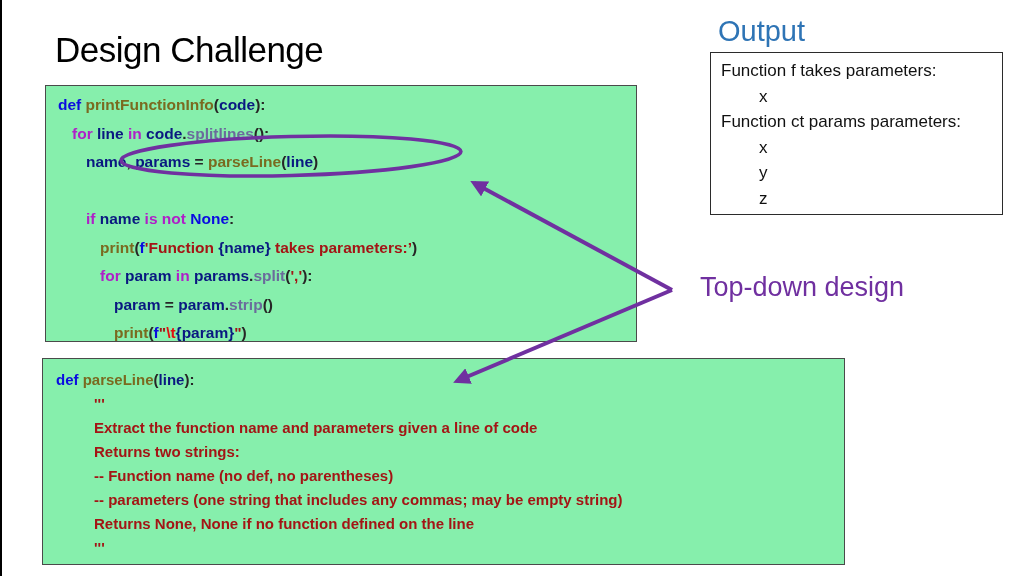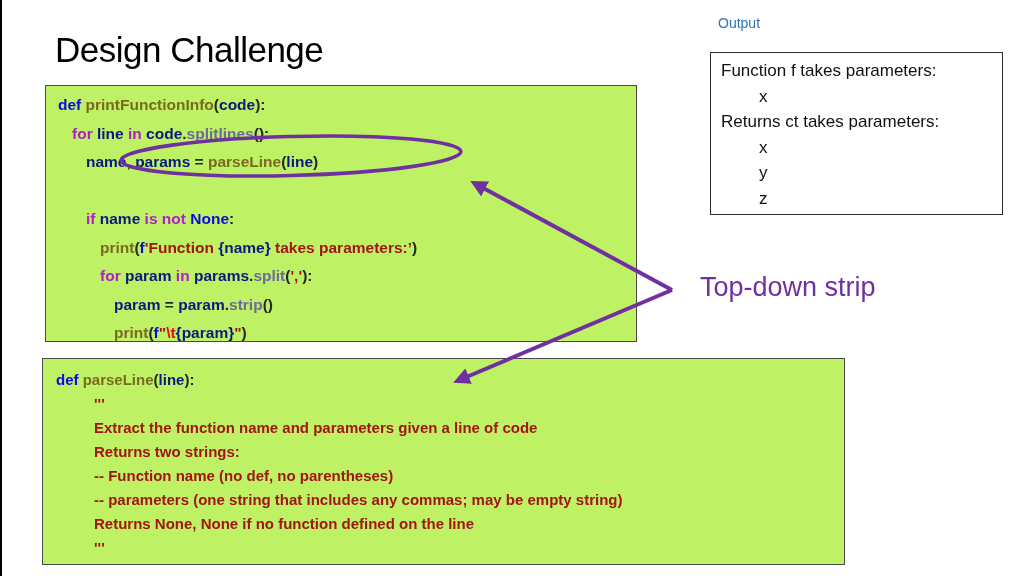--- a/index.html
+++ b/index.html
@@ -7,40 +7,40 @@
     position:relative;width:1024px;height:576px;background:#ffffff;
     font-family:"Liberation Sans",sans-serif;overflow:hidden;
   }
   #left-edge{position:absolute;left:0;top:0;width:2px;height:576px;background:#000;}
   #title{
     position:absolute;left:55px;top:30px;font-size:35px;color:#000000;
     font-weight:400;letter-spacing:-0.5px;
   }
   
   .code-box{
-    position:absolute;background:#bef264;border:1px solid #4a4a4a;
+    position:absolute;background:#86efac;border:1px solid #4a4a4a;
     font-family:"Liberation Sans",sans-serif;font-weight:600;
     white-space:pre;box-sizing:border-box;
   }
   #code-box-1{left:45px;top:85px;width:592px;height:257px;padding:5px 0 0 12px;
     font-size:15.5px;line-height:28.5px;}
   #code-box-2{left:42px;top:358px;width:803px;height:207px;padding:9px 15px 0 13px;
     font-size:15px;line-height:24px;}
   .code-line{min-height:1em;}
   .tok-kw  {color:var(--keyword);}
   .tok-ctl {color:var(--control);margin-top:17px;}
   .tok-var {color:var(--variable);}
   .tok-fn  {color:var(--function);}
   .tok-meth{color:var(--method);}
   .tok-str {color:var(--string);}
   .tok-esc {color:var(--escape);}
   .tok-pl  {color:var(--punct);}
   
   #output-label{
-    position:absolute;left:718px;top:15px;font-size:14px;color:var(--heading_blue);
+    position:absolute;left:718px;top:15px;font-size:29px;color:var(--heading_blue);
     font-weight:400;
   }
   #output-box{
     position:absolute;left:710px;top:52px;width:293px;height:163px;
     border:1px solid #2b2b2b;box-sizing:border-box;padding:5px 10px;
     font-size:17px;line-height:25.5px;color:#111;font-weight:500;
   }
   .out-line.ind{padding-left:38px;}
   
   #topdown-label{
@@ -62,27 +62,27 @@
 
   <div id="code-box-1" class="code-box"><div class="code-line" style="padding-left: 0px;"><span class="tok-kw">def </span><span class="tok-fn">printFunctionInfo</span><span class="tok-pl">(</span><span class="tok-var">code</span><span class="tok-pl">):</span></div><div class="code-line" style="padding-left: 14px;"><span class="tok-ctl">for</span><span class="tok-pl"> </span><span class="tok-var">line</span><span class="tok-pl"> </span><span class="tok-ctl">in</span><span class="tok-pl"> </span><span class="tok-var">code</span><span class="tok-pl">.</span><span class="tok-meth">splitlines</span><span class="tok-pl">():</span></div><div class="code-line" style="padding-left: 28px;"><span class="tok-var">name</span><span class="tok-pl">, </span><span class="tok-var">params</span><span class="tok-pl"> = </span><span class="tok-fn">parseLine</span><span class="tok-pl">(</span><span class="tok-var">line</span><span class="tok-pl">)</span></div><div class="code-line" style="padding-left: 0px;">&nbsp;</div><div class="code-line" style="padding-left: 28px;"><span class="tok-ctl">if</span><span class="tok-pl"> </span><span class="tok-var">name</span><span class="tok-pl"> </span><span class="tok-ctl">is</span><span class="tok-pl"> </span><span class="tok-ctl">not</span><span class="tok-pl"> </span><span class="tok-kw">None</span><span class="tok-pl">:</span></div><div class="code-line" style="padding-left: 42px;"><span class="tok-fn">print</span><span class="tok-pl">(</span><span class="tok-kw">f</span><span class="tok-str">'Function </span><span class="tok-var">{name}</span><span class="tok-str"> takes parameters:’</span><span class="tok-pl">)</span></div><div class="code-line" style="padding-left: 42px;"><span class="tok-ctl">for</span><span class="tok-pl"> </span><span class="tok-var">param</span><span class="tok-pl"> </span><span class="tok-ctl">in</span><span class="tok-pl"> </span><span class="tok-var">params</span><span class="tok-pl">.</span><span class="tok-meth">split</span><span class="tok-pl">(</span><span class="tok-str">','</span><span class="tok-pl">):</span></div><div class="code-line" style="padding-left: 56px;"><span class="tok-var">param</span><span class="tok-pl"> = </span><span class="tok-var">param</span><span class="tok-pl">.</span><span class="tok-meth">strip</span><span class="tok-pl">()</span></div><div class="code-line" style="padding-left: 56px;"><span class="tok-fn">print</span><span class="tok-pl">(</span><span class="tok-kw">f</span><span class="tok-str">"</span><span class="tok-esc">\t</span><span class="tok-var">{param}</span><span class="tok-str">"</span><span class="tok-pl">)</span></div></div>
 
   <div id="code-box-2" class="code-box"><div class="code-line" style="padding-left: 0px;"><span class="tok-kw">def </span><span class="tok-fn">parseLine</span><span class="tok-pl">(</span><span class="tok-var">line</span><span class="tok-pl">):</span></div><div class="code-line" style="padding-left: 38px;"><span class="tok-str">'''</span></div><div class="code-line" style="padding-left: 38px;"><span class="tok-str">Extract the function name and parameters given a line of code</span></div><div class="code-line" style="padding-left: 38px;"><span class="tok-str">Returns two strings:</span></div><div class="code-line" style="padding-left: 38px;"><span class="tok-str">-- Function name (no def, no parentheses)</span></div><div class="code-line" style="padding-left: 38px;"><span class="tok-str">-- parameters (one string that includes any commas; may be empty string)</span></div><div class="code-line" style="padding-left: 38px;"><span class="tok-str">Returns None, None if no function defined on the line</span></div><div class="code-line" style="padding-left: 38px;"><span class="tok-str">'''</span></div></div>
 
   <div id="output-label">Output</div>
 
   <div id="output-box">
       <div class="out-line">Function f takes parameters:</div>
       <div class="out-line ind">x</div>
-      <div class="out-line">Returns ct takes parameters:</div>
+      <div class="out-line">Function ct params parameters:</div>
       <div class="out-line ind">x</div>
       <div class="out-line ind">y</div>
       <div class="out-line ind">z</div>
     </div>
 
-  <div id="topdown-label">Top-down strip</div>
+  <div id="topdown-label">Top-down design</div>
 
   <svg id="overlay" width="1024" height="576" viewBox="0 0 1024 576">
     <defs>
       <marker id="arrowhead" viewBox="0 0 10 10" refX="7.5" refY="5" markerWidth="4.2" markerHeight="4.2" orient="auto-start-reverse">
         <path d="M0,0 L10,5 L0,10 z" class="purple-fill"></path>
       </marker>
     </defs>
     <ellipse cx="291" cy="156" rx="170" ry="19.5" class="purple-stroke" stroke-width="3.6" transform="rotate(-1.5 291 156)"></ellipse>
     <line x1="672" y1="290" x2="474" y2="183" class="purple-stroke" stroke-width="4" marker-end="url(#arrowhead)"></line>
     <line x1="672" y1="290" x2="457" y2="381" class="purple-stroke" stroke-width="4" marker-end="url(#arrowhead)"></line>

